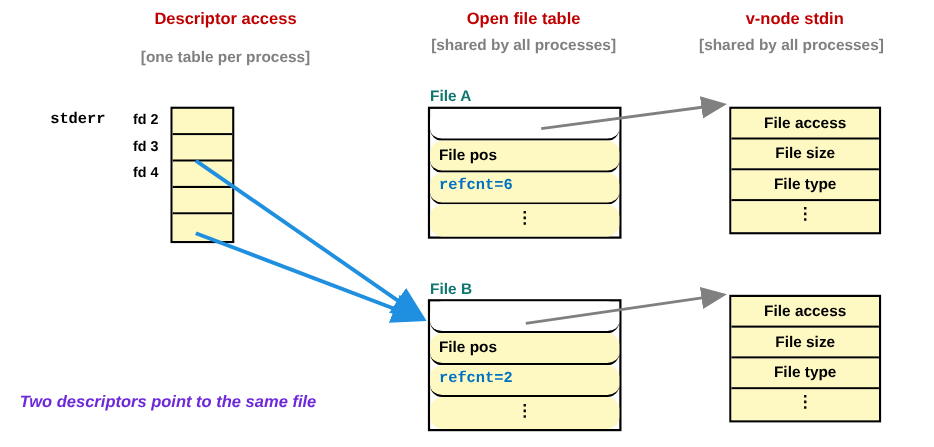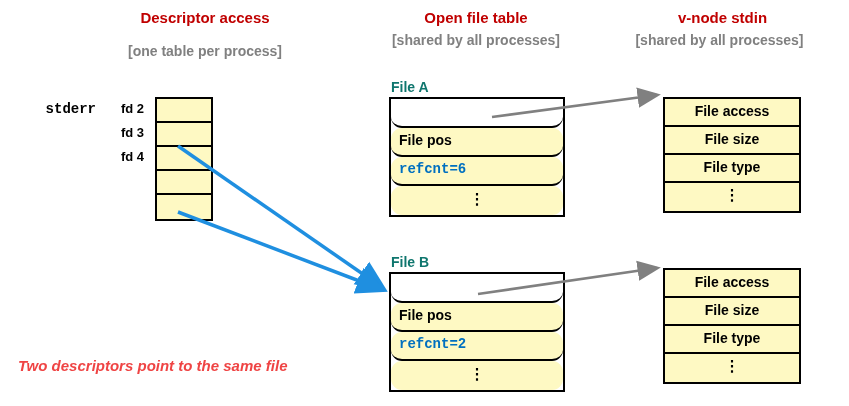--- a/index.html
+++ b/index.html
@@ -108,21 +108,21 @@
   
   .vnode-tbl { width: 138px; }
   .vnode-tbl .cell { height: 28px; line-height: 24px; }
 
   
   .caption {
     left: 18px; top: 357px;
     font-size: 15px;
     font-weight: bold;
     font-style: italic;
-    color: #ef4444;
+    color: #6d28d9;
   }
 
   
   .arrows { left: 0; top: 0; width: 849px; height: 406px; pointer-events: none; }
 </style>
 </head>
 <body>
 
 <div class="abs col-head" style="left:60px; top:8px; width:290px;">Descriptor access</div>
 <div class="abs col-sub" style="left:60px; top:30px; width:290px;margin-top:11px;">[one table per process]</div>

